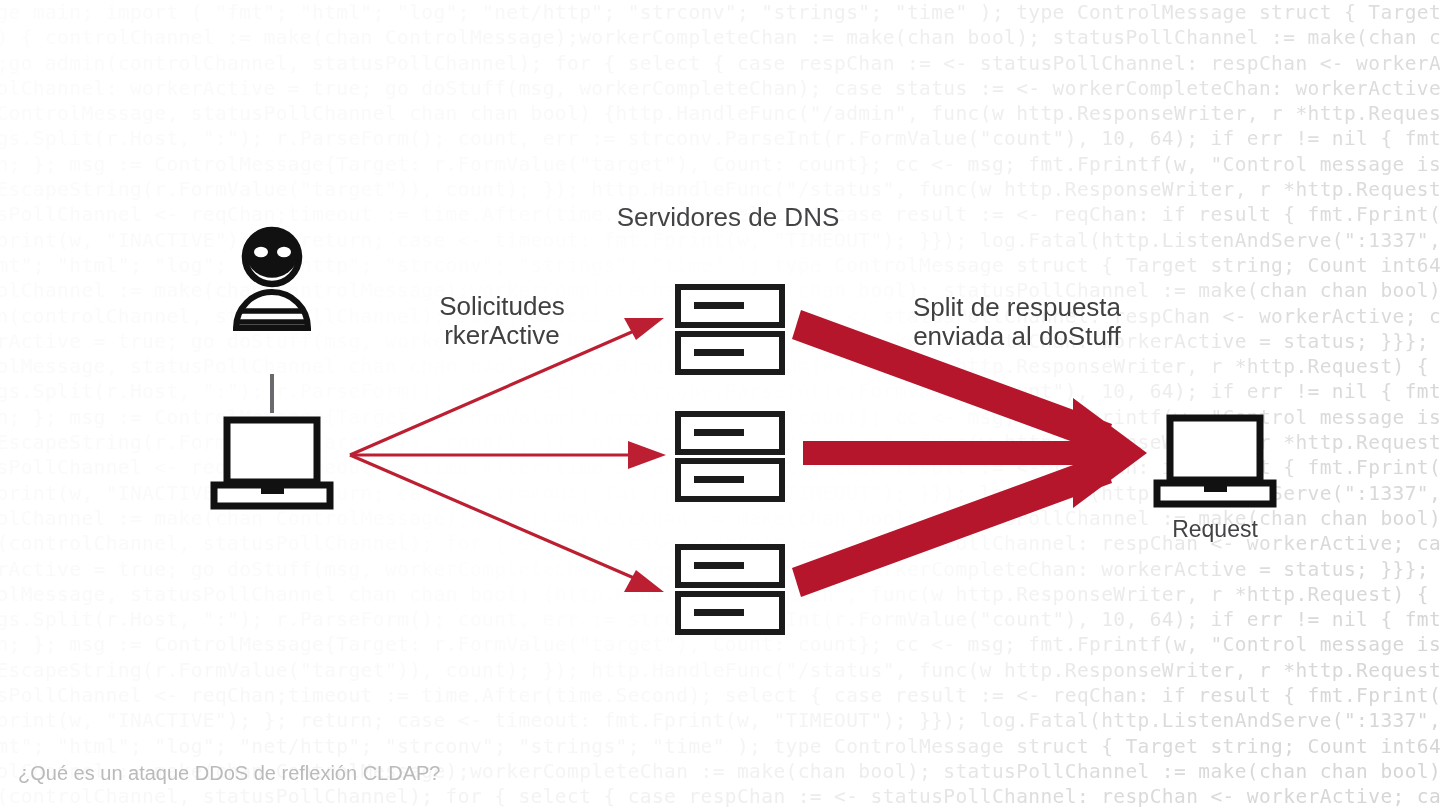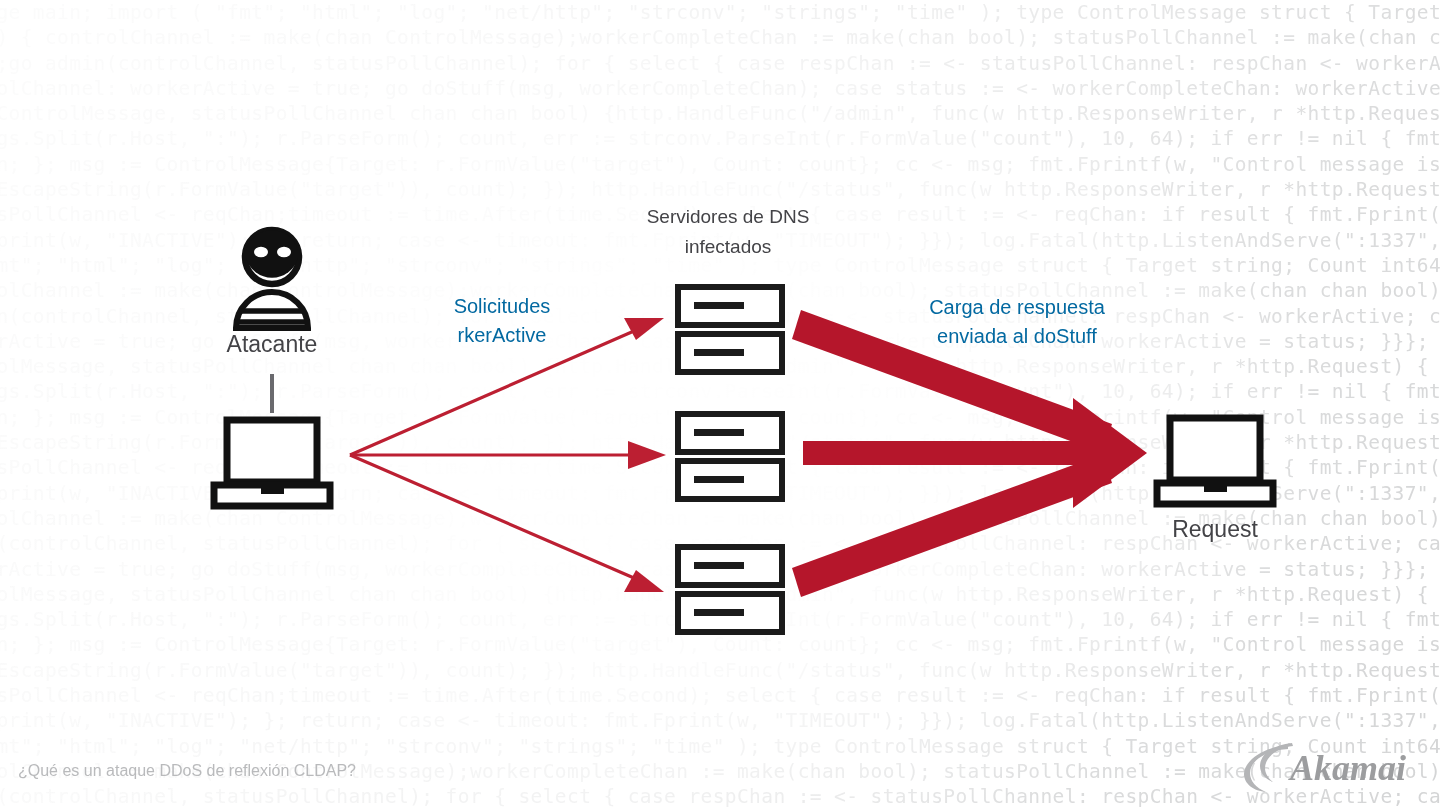--- a/index.html
+++ b/index.html
@@ -65,41 +65,41 @@
     position: absolute;
     color: #434347;
     font-size: 23px;
     line-height: 29px;
     text-align: center;
     white-space: nowrap;
     z-index: 4;
   }
   .flow-label {
     position: absolute;
-    color: #0369a1;
-    font-size: 20px;
+    color: #404040;
+    font-size: 26px;
     line-height: 29px;
     text-align: center;
     font-weight: 400;
     z-index: 4;
   }
   .group-label {
     position: absolute;
     color: #434347;
-    font-size: 19px;
+    font-size: 26px;
     line-height: 30px;
     text-align: center;
     z-index: 4;
   }
 
   #caption {
     position: absolute;
     left: 18px;
     top: 762px;
-    font-size: 16px;
+    font-size: 20px;
     color: #b9babc;
     white-space: nowrap;
     z-index: 5;
   }
 
   #akamai-logo {
     position: absolute;
     right: 18px;
     top: 740px;
     width: 186px;
@@ -239,44 +239,33 @@
 
       <g>
         <rect x="1170" y="418" width="90" height="62" fill="#ffffff" stroke="#111111" stroke-width="7"></rect>
         <rect x="1157" y="483" width="116" height="21" fill="#ffffff" stroke="#111111" stroke-width="7"></rect>
         <rect x="1204" y="483" width="23" height="9" fill="#111111"></rect>
       </g>
 
     </svg>
   </div>
 
-  <div class="node-label" style="left:182px; top:330px; width:180px;">Atacante</div>
 
   <div class="group-label" style="left:588px; top:202px; width:280px;">
     <div>Servidores de DNS</div>
-    <div>infectados</div>
   </div>
 
   <div class="node-label" style="left:1125px; top:515px; width:180px;">Request</div>
 
   <div class="flow-label" style="left:392px; top:292px; width:220px;">
     <div>Solicitudes</div>
     <div>rkerActive</div>
   </div>
 
   <div class="flow-label" style="left:872px; top:293px; width:290px;">
-    <div>Carga de respuesta</div>
+    <div>Split de respuesta</div>
     <div>enviada al doStuff</div>
   </div>
 
   <div id="caption">¿Qué es un ataque DDoS de reflexión CLDAP?</div>
 
-  <div id="akamai-logo">
-    <svg width="186" height="56" viewBox="0 0 186 56" xmlns="http://www.w3.org/2000/svg">
-      <g>
-        <path d="M 52,6 C 26,6 8,22 8,34 C 8,44 18,51 30,52 C 20,48 14,41 14,33 C 14,21 30,10 52,9 Z" fill="#b4b5b7"></path>
-        <path d="M 56,3 C 36,5 24,15 24,26 C 24,33 29,39 37,42 C 32,38 29,33 29,28 C 29,18 40,8 57,6 Z" fill="#b4b5b7"></path>
-      </g>
-      <text x="54" y="40" font-family="'Liberation Serif', serif" font-size="36" font-weight="bold" font-style="italic" fill="#9c9d9f">Akamai</text>
-    </svg>
-  </div>
 
 </div>
 
 </body></html>

